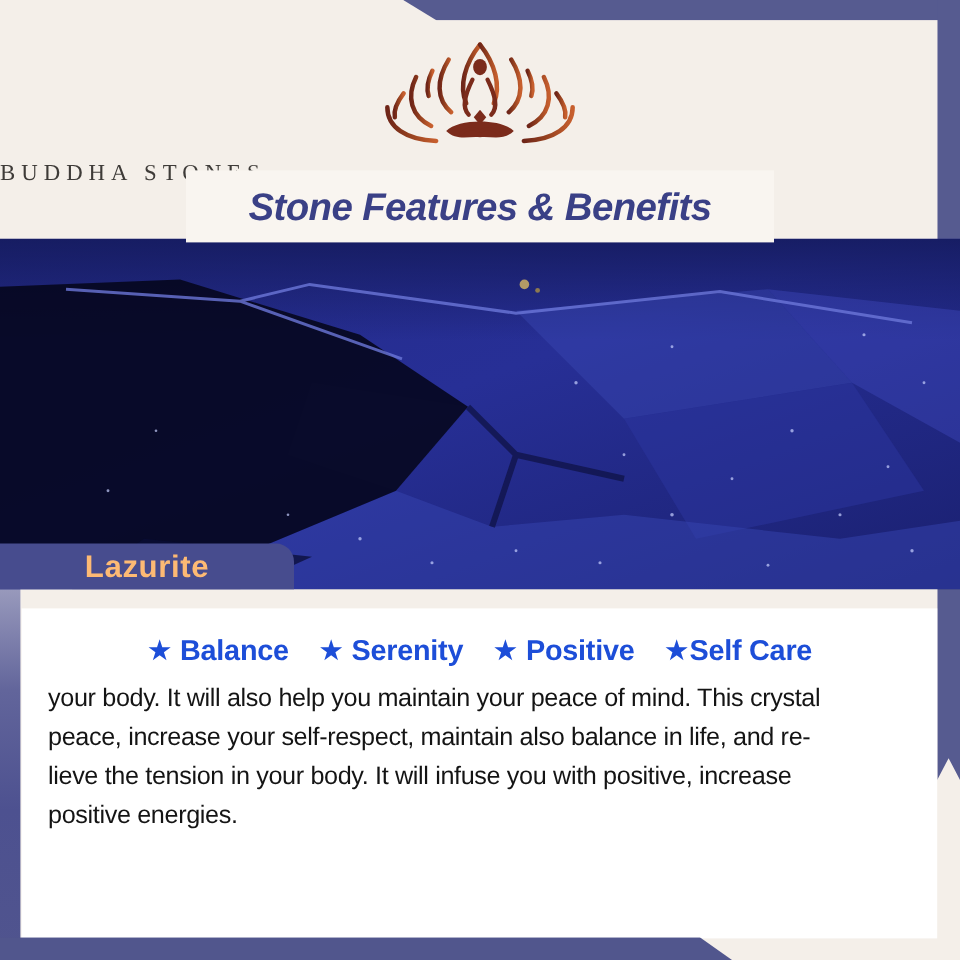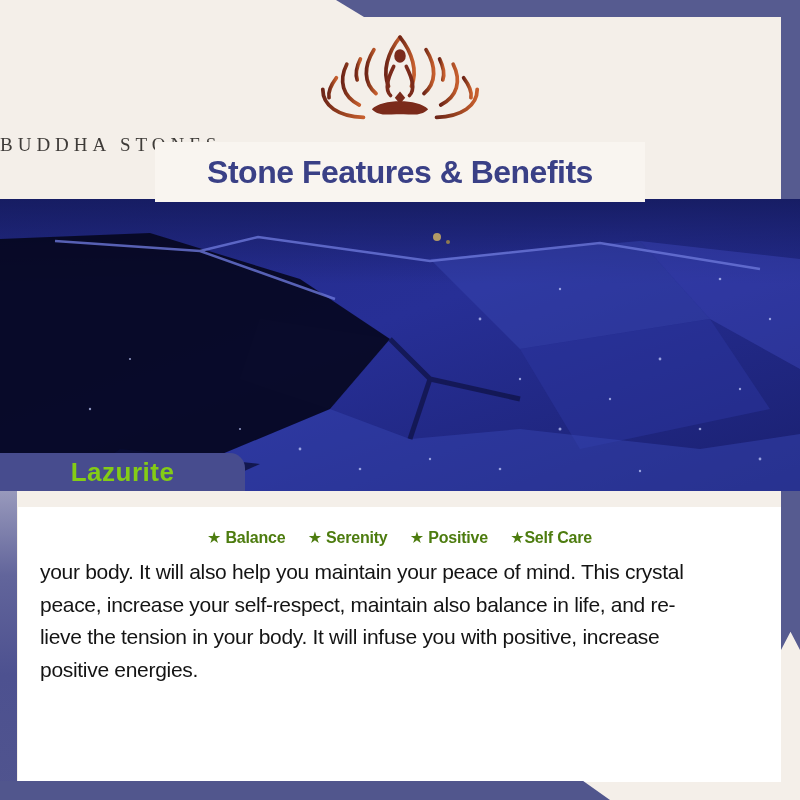--- a/index.html
+++ b/index.html
@@ -18,32 +18,32 @@
 
   
   .brand-header{position:absolute;top:34px;left:0;width:100%;text-align:left;z-index:2;}
   .brand-header svg{display:block;margin:0 auto;}
   .brand-name{margin-top:4px;font-family:"Liberation Serif","DejaVu Serif",serif;
     font-size:19px;letter-spacing:5px;color:#3E3B38;}
 
   
   .title-banner{position:absolute;left:155px;top:142px;width:490px;height:60px;background:#F9F5F0;
     display:flex;align-items:center;justify-content:center;z-index:3;}
-  .title-banner h1{margin:0;font-size:32px;font-weight:bold;color:#3A4086;letter-spacing:-0.5px;}
+  .title-banner h1{margin:0;font-size:32px;font-weight:bold;color:#3A4086;letter-spacing:-0.5px;font-style:italic;}
 
   
   .photo{position:absolute;left:0;top:199px;width:800px;height:292px;z-index:2;background:#1E2478;}
   .photo svg{position:absolute;left:0;top:0;width:100%;height:100%;}
   .ribbon{position:absolute;left:0;bottom:0;width:245px;height:38px;background:#474C8E;
     border-top-right-radius:15px;display:flex;align-items:center;justify-content:center;}
-  .ribbon span{color:#84cc16;font-size:26px;font-weight:bold;letter-spacing:0.5px;}
+  .ribbon span{color:#fdba74;font-size:26px;font-weight:bold;letter-spacing:0.5px;}
 
   
   .content-panel{position:absolute;left:18px;top:507px;width:763px;height:275px;background:#FFFFFF;z-index:2;}
-  .features-line{margin-top:21px;text-align:center;color:#4d7c0f;font-weight:bold;font-size:16px;letter-spacing:-0.2px;}
+  .features-line{margin-top:21px;text-align:center;color:#1d4ed8;font-weight:bold;font-size:24px;letter-spacing:-0.2px;}
   .feat{margin:0 9px;white-space:nowrap;}
   .description{margin:9px 20px 0 22px;font-size:21px;line-height:32.5px;color:#141414;letter-spacing:-0.3px;}
   .dline{white-space:nowrap;}
 </style>
 </head>
 <body>
 
 <div class="canvas">
 
   <div class="top-strip"></div>

